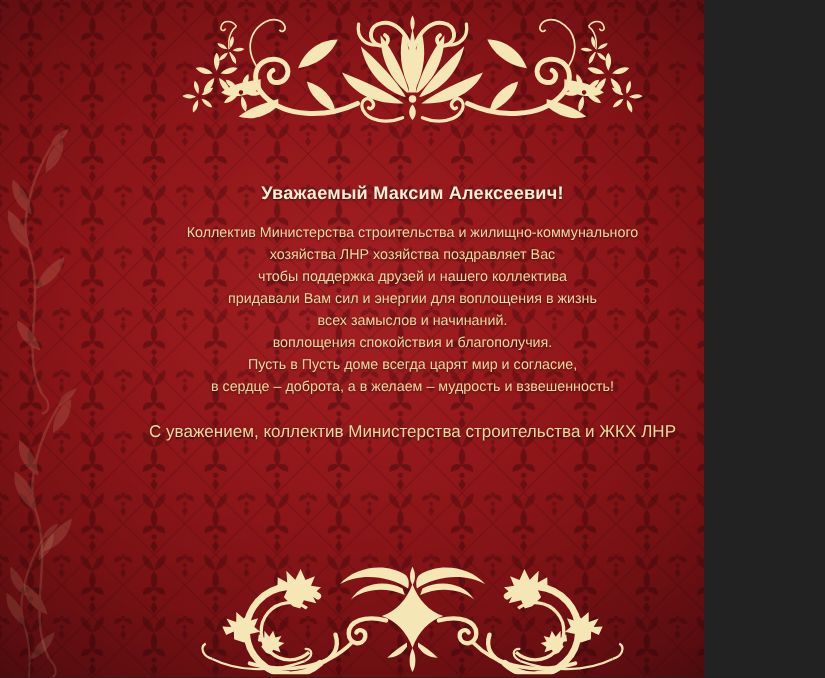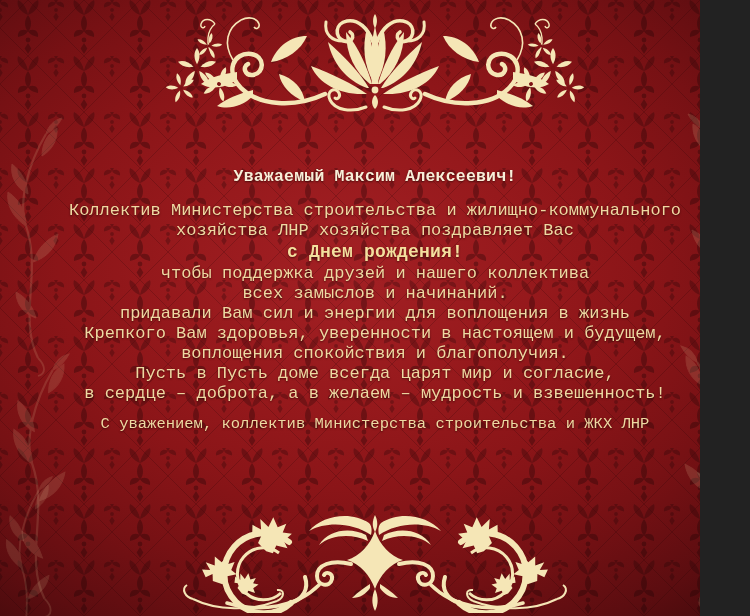--- a/index.html
+++ b/index.html
@@ -1,46 +1,46 @@
 <!DOCTYPE html>
 <html><head>
 <meta charset="utf-8">
 <style>
   html,body{margin:0;padding:0;background:#222;}
   #card{
     position:relative;
-    width:700px;height:616px;
+    width:640px;height:616px;
     overflow:hidden;
-    font-family:Liberation Mono, monospace;
+    font-family:Liberation Sans, sans-serif;
     background:
       radial-gradient(ellipse 92% 78% at 50% 44%,
         #a32024 0%, #96191c 28%, #8b1518 45%,
         #771114 64%, #5c0d10 82%, #440a0c 94%, #3a080a 100%);
   }
   .layer{position:absolute;left:0;top:0;}
   .orn{position:absolute;pointer-events:none;}
   .orn-top{left:165px;top:10px;width:420px;height:106px;}
   .orn-bottom{left:165px;top:515px;width:420px;height:98px;}
   .textblock{
     position:absolute;left:0;top:167px;width:750px;
     text-align:center;
     color:#eed9a2;
     text-shadow:0 1px 2px rgba(35,0,0,.6);
   }
   .greeting{
     margin:0 0 15px 0;
     font-size:16.5px;font-weight:bold;
     color:#f8efd9;letter-spacing:.2px;
   }
-  .line{font-size:17px;line-height:20px;font-weight:normal;}
+  .line{font-size:13px;line-height:20px;font-weight:normal;}
   .occasion{
     font-size:18px;font-weight:bold;line-height:23px;
     color:#f4df9e;letter-spacing:.2px;
   }
-  .signature{margin-top:10px;font-size:15.5px;line-height:20px;}
+  .signature{margin-top:22px;font-size:15.5px;line-height:20px;}
 </style>
 </head>
 <body>
 
 <div id="card">
 
   <svg class="layer" width="750" height="616" viewBox="0 0 750 616" aria-hidden="true">
     <defs>
       <g id="dmk" fill="#1a0103">
         <path d="M0,-15 C4,-10 4,-3 0,2 C-4,-3 -4,-10 0,-15Z"></path>
@@ -132,25 +132,23 @@
       <path d="M0,85 C4,89 4,95 0,99 C-4,95 -4,89 0,85Z"></path>
     </g>
     <use href="#t-side" transform="translate(2,6)"></use>
     <use href="#t-side" transform="translate(418,6) scale(-1,1)"></use>
   </svg>
 
   <div class="textblock">
     <h1 class="greeting">Уважаемый Максим Алексеевич!</h1>
     <div class="line">Коллектив Министерства строительства и жилищно-коммунального</div>
     <div class="line">хозяйства ЛНР хозяйства поздравляет Вас</div>
-    <div class="occasion">с Днем рождения!</div>
     <div class="line">чтобы поддержка друзей и нашего коллектива</div>
+    <div class="line">придавали Вам сил и энергии для воплощения в жизнь</div>
     <div class="line">всех замыслов и начинаний.</div>
-    <div class="line">придавали Вам сил и энергии для воплощения в жизнь</div>
-    <div class="line">Крепкого Вам здоровья, уверенности в настоящем и будущем,</div>
     <div class="line">воплощения спокойствия и благополучия.</div>
     <div class="line">Пусть в Пусть доме всегда царят мир и согласие,</div>
     <div class="line">в сердце – доброта, а в желаем – мудрость и взвешенность!</div>
     <div class="signature">С уважением, коллектив Министерства строительства  и ЖКХ ЛНР</div>
   </div>
 
   <svg class="orn orn-bottom" viewBox="0 0 420 98" aria-hidden="true">
     <defs>
       <g id="b-gleaf" fill="#f5e6b6">
         <path d="M0,30 L-8,24 L-6,17 L-14,18 L-15,9 L-7,12 L-9,3 L-1,9 L2,0 L7,8 L14,4 L12,12 L20,12 L14,19 L18,25 L8,24 L6,31 Z"></path>

